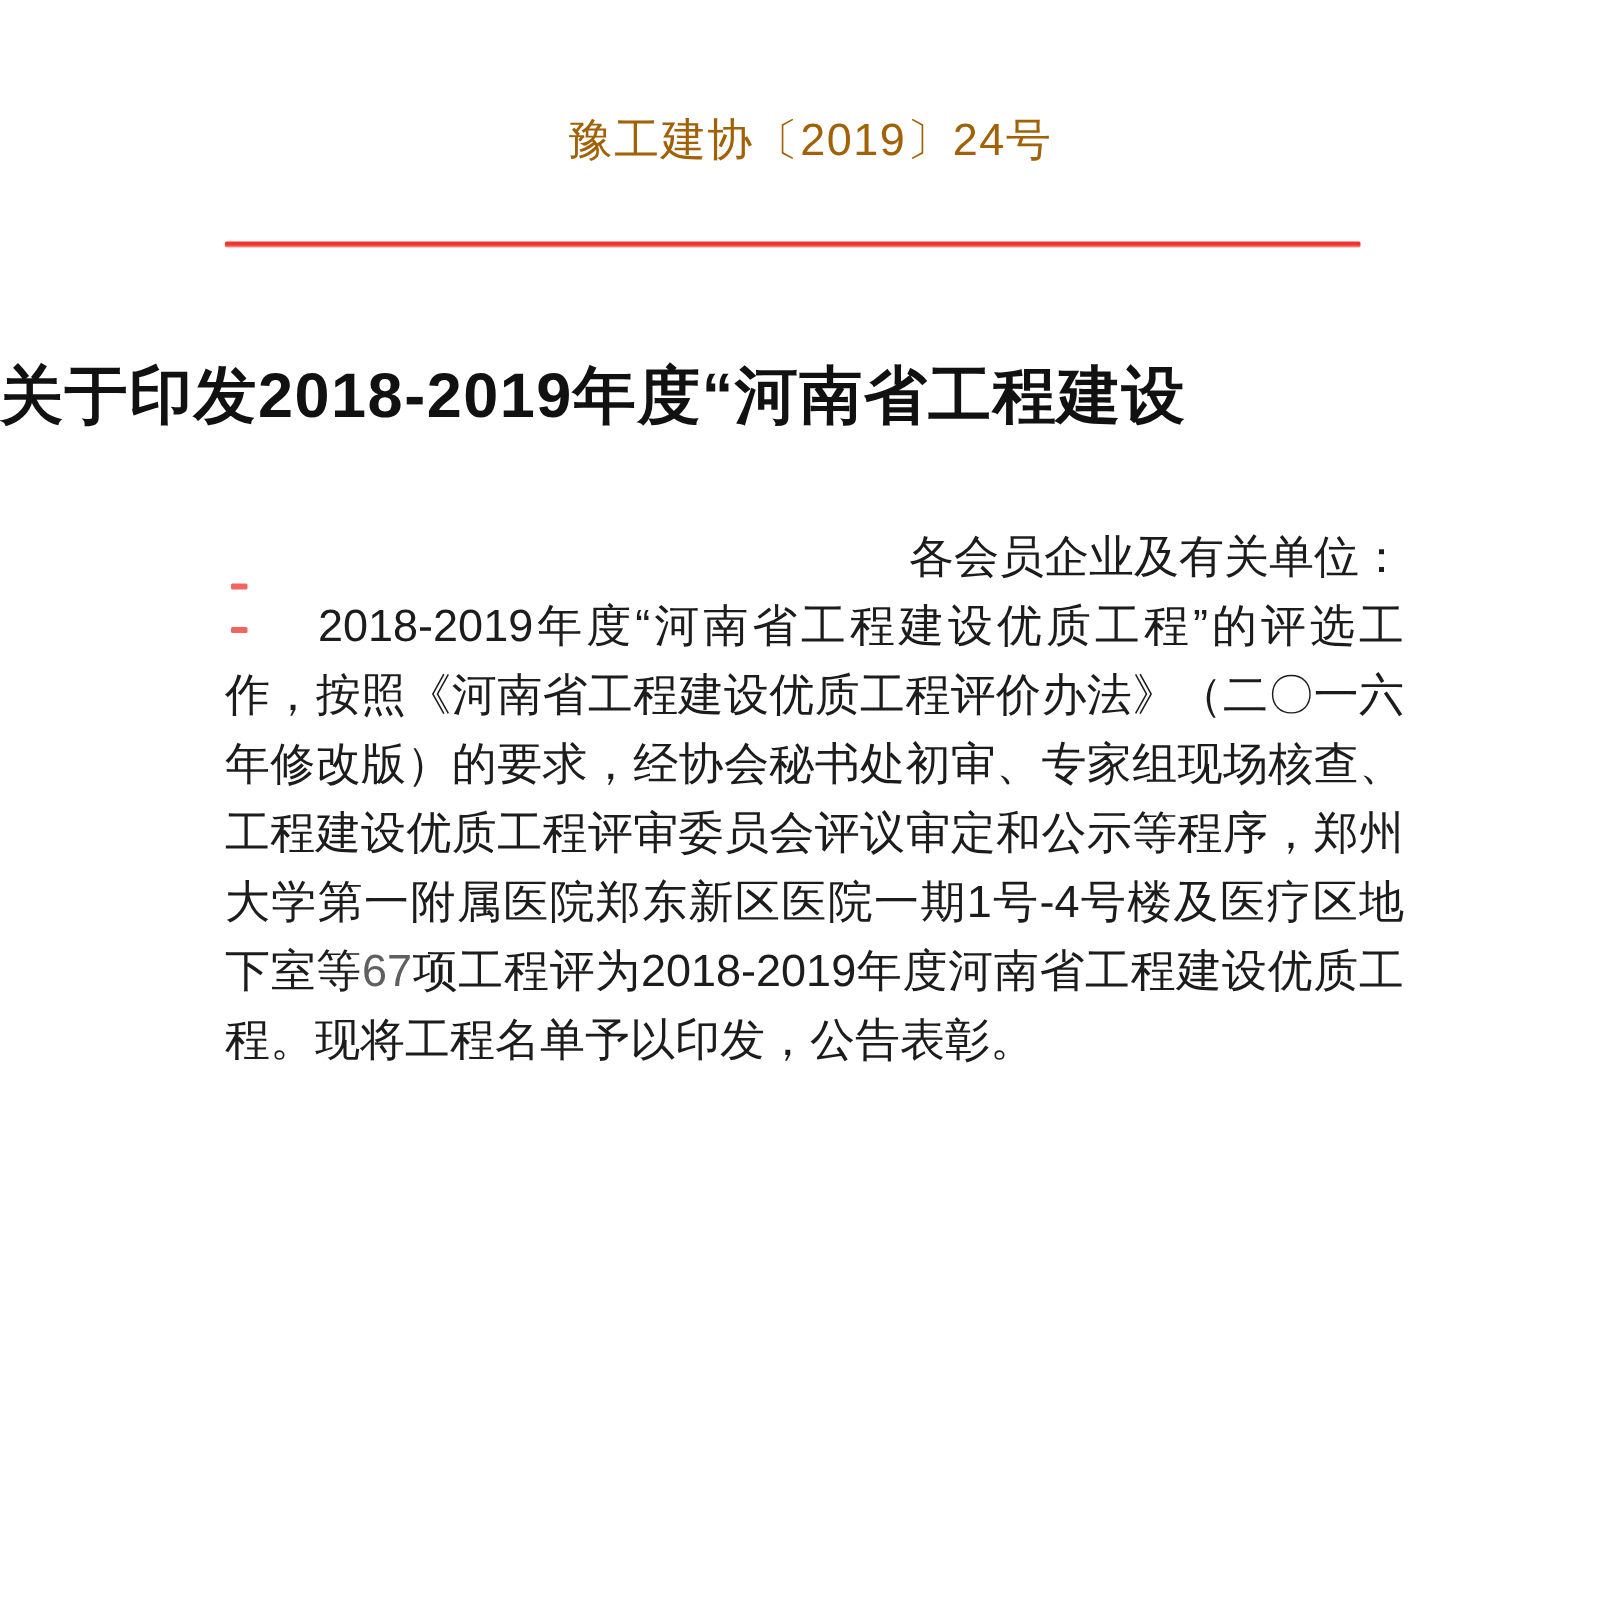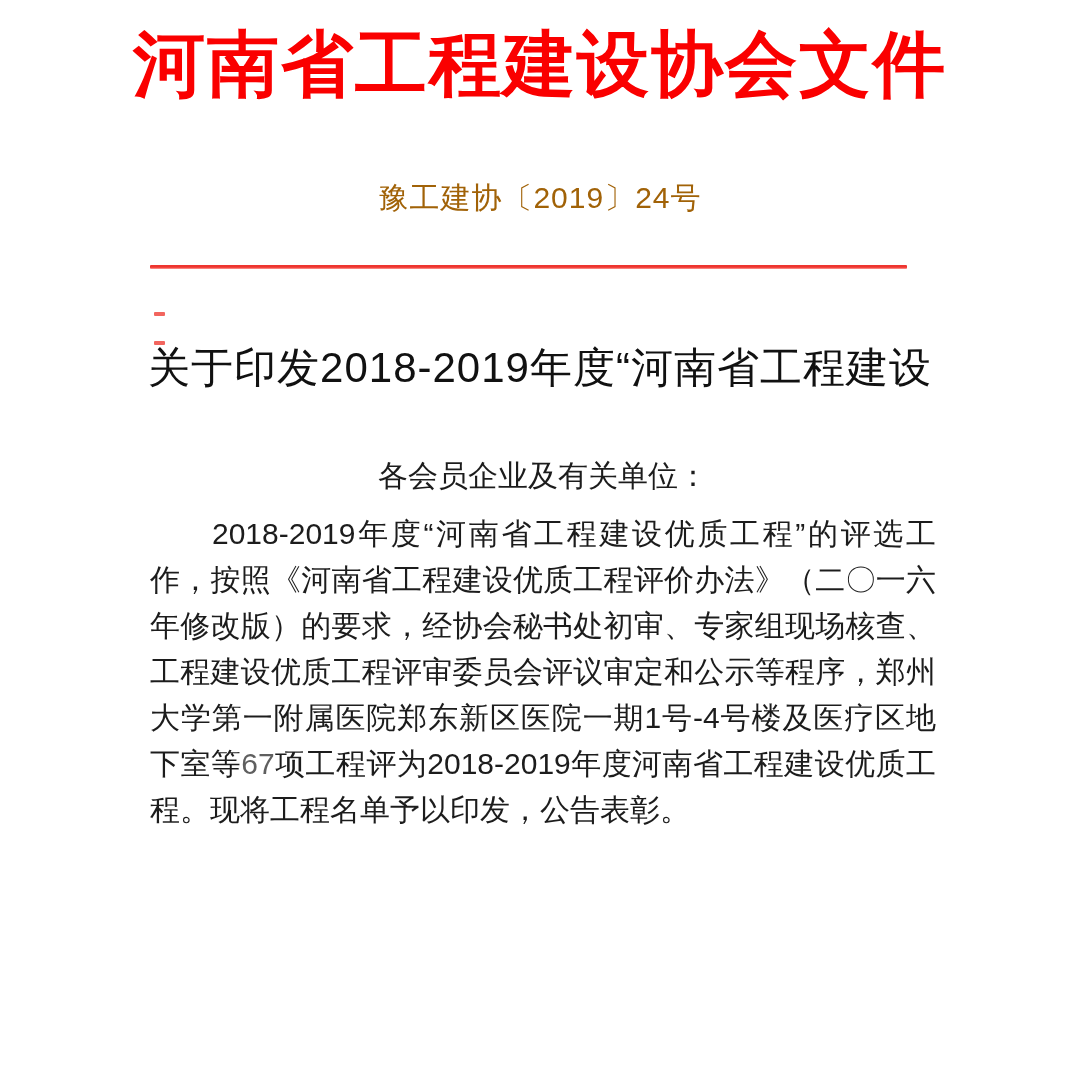--- a/index.html
+++ b/index.html
@@ -45,50 +45,48 @@
     left: 154px;
     width: 11px;
     height: 4px;
     background: #f2655e;
     border-radius: 1px;
   }
   .edit-dash.d1 { top: 312px; }
   .edit-dash.d2 { top: 341px; }
   .notice-title {
     margin-top: 68px;
-    text-align: center;
     font-size: 42px;
     line-height: 62px;
-    font-weight: 400;
+    font-weight: 700;
     color: #111111;
     letter-spacing: 1px;
   }
   .body-block {
     margin-top: 54px;
     margin-left: 150px;
     width: 786px;
     font-size: 30px;
     color: #1c1c1c;
     text-align: justify;
   }
   .salutation {
     line-height: 46px;
-    text-align: center;
+    text-align: right;
   }
   .para { text-indent: 62px; }
-  .para-a { line-height: 46px; margin-top: 12px; }
+  .para-a { line-height: 46px; }
   .para-b { line-height: 56px; margin-top: 2px; }
   .muted { color: #5f5f5f; }
 </style>
 </head>
 <body>
 
 <div class="page">
 
-  <div class="masthead">河南省工程建设协会文件</div>
 
   <div class="doc-number">豫工建协〔2019〕24号</div>
 
   <div class="divider"></div>
 
   <div class="edit-dash d1"></div>
   <div class="edit-dash d2"></div>
 
   <div class="notice-title">
     <div>关于印发2018-2019年度“河南省工程建设</div>

